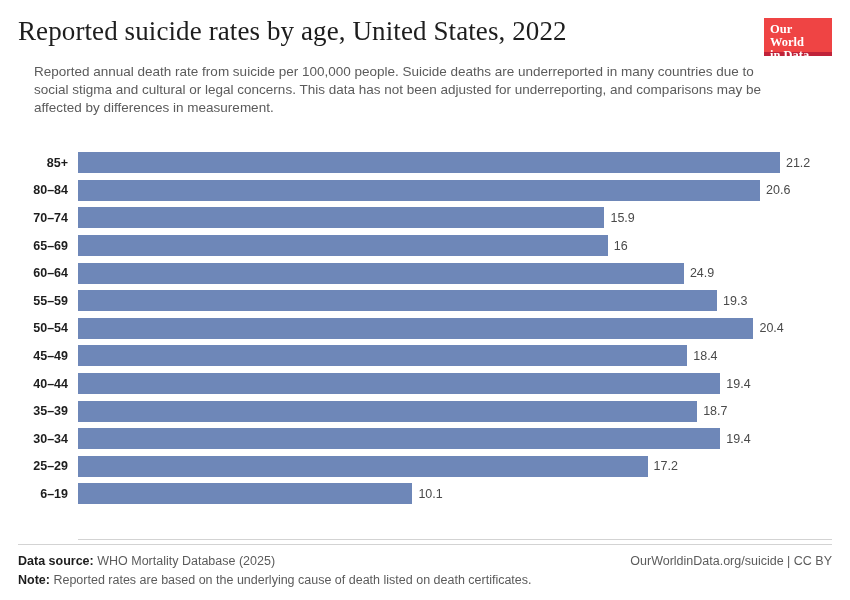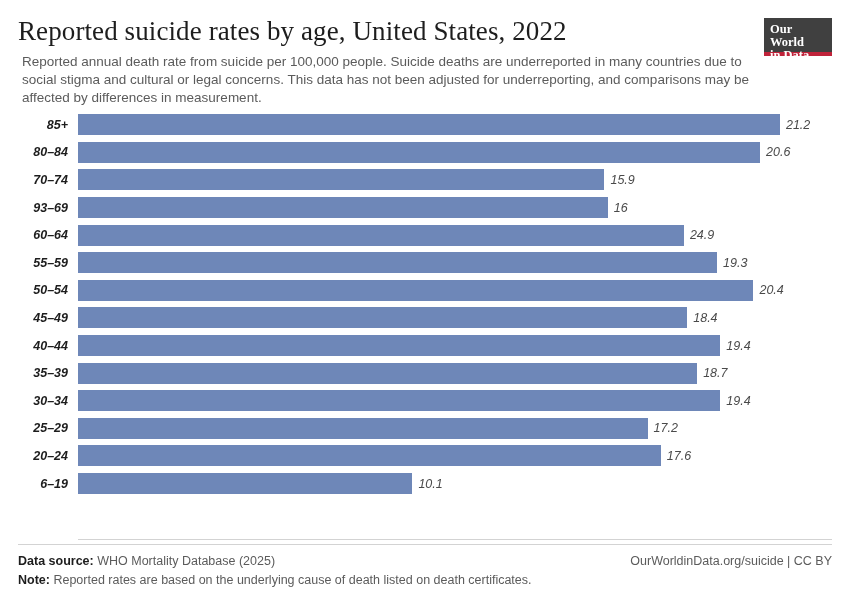--- a/index.html
+++ b/index.html
@@ -34,46 +34,45 @@
     font-weight: 400;
     color: #1d1d1d;
     margin: 0 0 6px 0;
     letter-spacing: 0.1px;
   }
   .subtitle {
     font-size: 13.5px;
     line-height: 18px;
     color: #5b5b5b;
     max-width: 745px;
-    margin: 4px;
+    margin: 16px;
   }
   .logo {
     position: absolute;
     right: 0;
     top: 2px;
     width: 68px;
     height: 38px;
-    background: #404040;
+    background: #ef4444;
     border-bottom: 4px solid #c0233a;
     box-sizing: border-box;
     color: #ffffff;
     font-family: "Liberation Serif", serif;
     font-weight: bold;
     font-size: 12.5px;
     line-height: 13px;
     padding: 5px 6px 0 6px;
   }
   .logo span { display: block; }
 
   
   .chart-area {
     position: relative;
-    margin-top: 0;
+    margin-top: 16px;
     flex: 1 1 auto;
-    font-style: italic;
   }
   .rows {
     display: flex;
     flex-direction: column;
     justify-content: flex-start;
     height: 100%;
   }
   .row {
     display: flex;
     align-items: center;
@@ -172,21 +171,21 @@
           </div>
         </div>
         <div class="row">
           <div class="row-label">70–74</div>
           <div class="bar-wrap">
             <div class="bar" style="width: 526.467px; background: rgb(110, 135, 184);"></div>
             <div class="bar-value">15.9</div>
           </div>
         </div>
         <div class="row">
-          <div class="row-label">93–69</div>
+          <div class="row-label">65–69</div>
           <div class="bar-wrap">
             <div class="bar" style="width: 529.778px; background: rgb(110, 135, 184);"></div>
             <div class="bar-value">16</div>
           </div>
         </div>
         <div class="row">
           <div class="row-label">60–64</div>
           <div class="bar-wrap">
             <div class="bar" style="width: 605.933px; background: rgb(110, 135, 184);"></div>
             <div class="bar-value">24.9</div>
@@ -232,27 +231,20 @@
           <div class="bar-wrap">
             <div class="bar" style="width: 642.356px; background: rgb(110, 135, 184);"></div>
             <div class="bar-value">19.4</div>
           </div>
         </div>
         <div class="row">
           <div class="row-label">25–29</div>
           <div class="bar-wrap">
             <div class="bar" style="width: 569.511px; background: rgb(110, 135, 184);"></div>
             <div class="bar-value">17.2</div>
-          </div>
-        </div>
-        <div class="row">
-          <div class="row-label">20–24</div>
-          <div class="bar-wrap">
-            <div class="bar" style="width: 582.756px; background: rgb(110, 135, 184);"></div>
-            <div class="bar-value">17.6</div>
           </div>
         </div>
         <div class="row">
           <div class="row-label">6–19</div>
           <div class="bar-wrap">
             <div class="bar" style="width: 334.422px; background: rgb(110, 135, 184);"></div>
             <div class="bar-value">10.1</div>
           </div>
         </div>
       </div>

